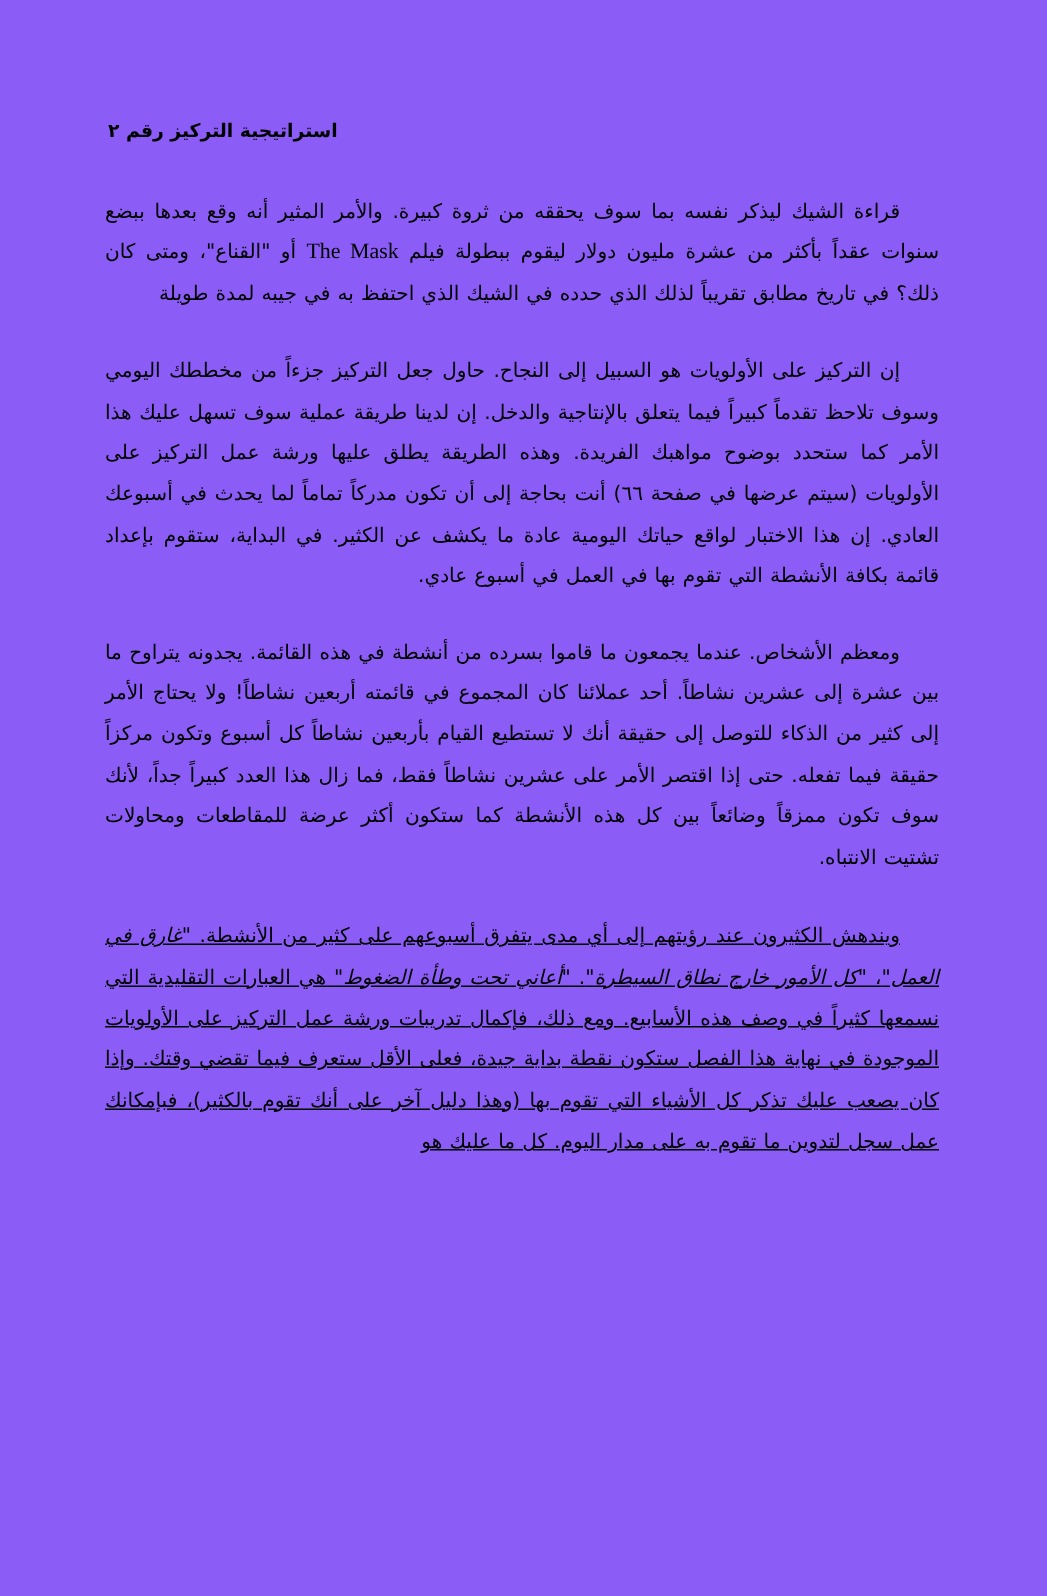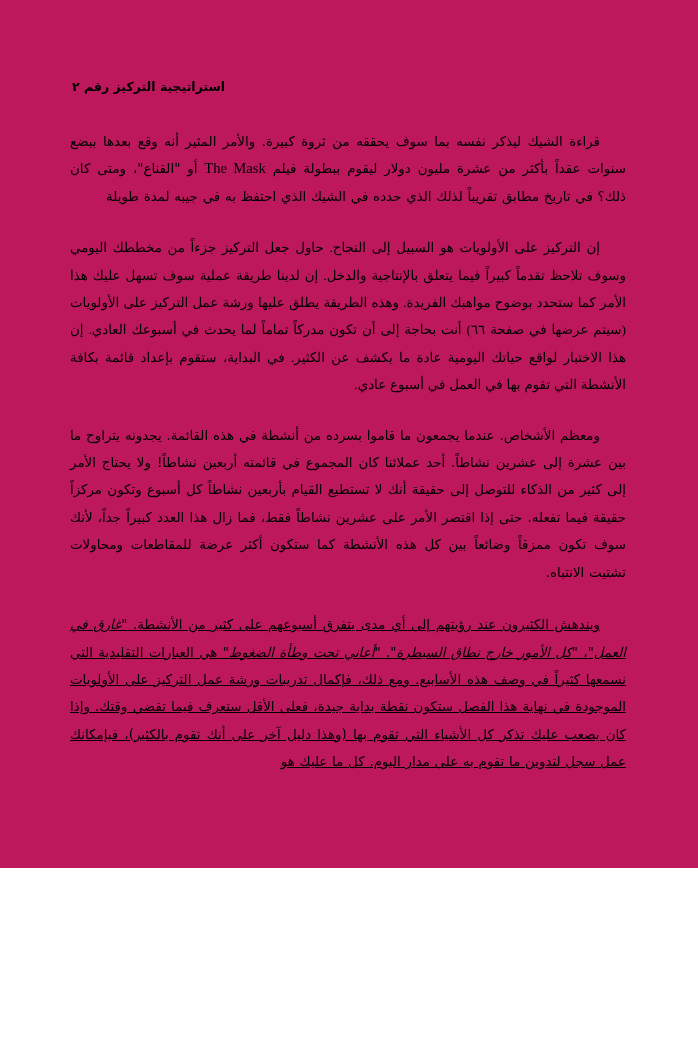--- a/index.html
+++ b/index.html
@@ -7,23 +7,23 @@
     margin: 0;
     padding: 0;
     background: #ffffff;
   }
   body {
     font-family: "DejaVu Sans", "Liberation Sans", sans-serif;
   }
   .page {
     position: relative;
     width: 698px;
-    height: 868px;
+    height: 1064px;
     margin: 0 auto;
-    background: #be185d;
+    background: #8b5cf6;
     overflow: hidden;
     box-sizing: border-box;
   }
 
   
   .running-header {
     position: absolute;
     top: 76px;
     right: 72px;
     left: 72px;
@@ -68,21 +68,21 @@
   .latin {
     font-family: "Liberation Serif", "DejaVu Serif", serif;
     font-style: normal;
     font-size: 14.6px;
     direction: ltr;
     unicode-bidi: embed;
   }
 
   
   #para-1 { margin-bottom: 24px; }
-  #para-2 { margin-bottom: 23px; font-family: Liberation Serif, serif; }
+  #para-2 { margin-bottom: 23px; }
   #para-3 { margin-bottom: 25px; }
   #para-4 { margin-bottom: 0; text-decoration: underline; }
 
   
   .folio {
     position: absolute;
     bottom: 72px;
     right: 72px;
     left: 72px;
     text-align: left;

